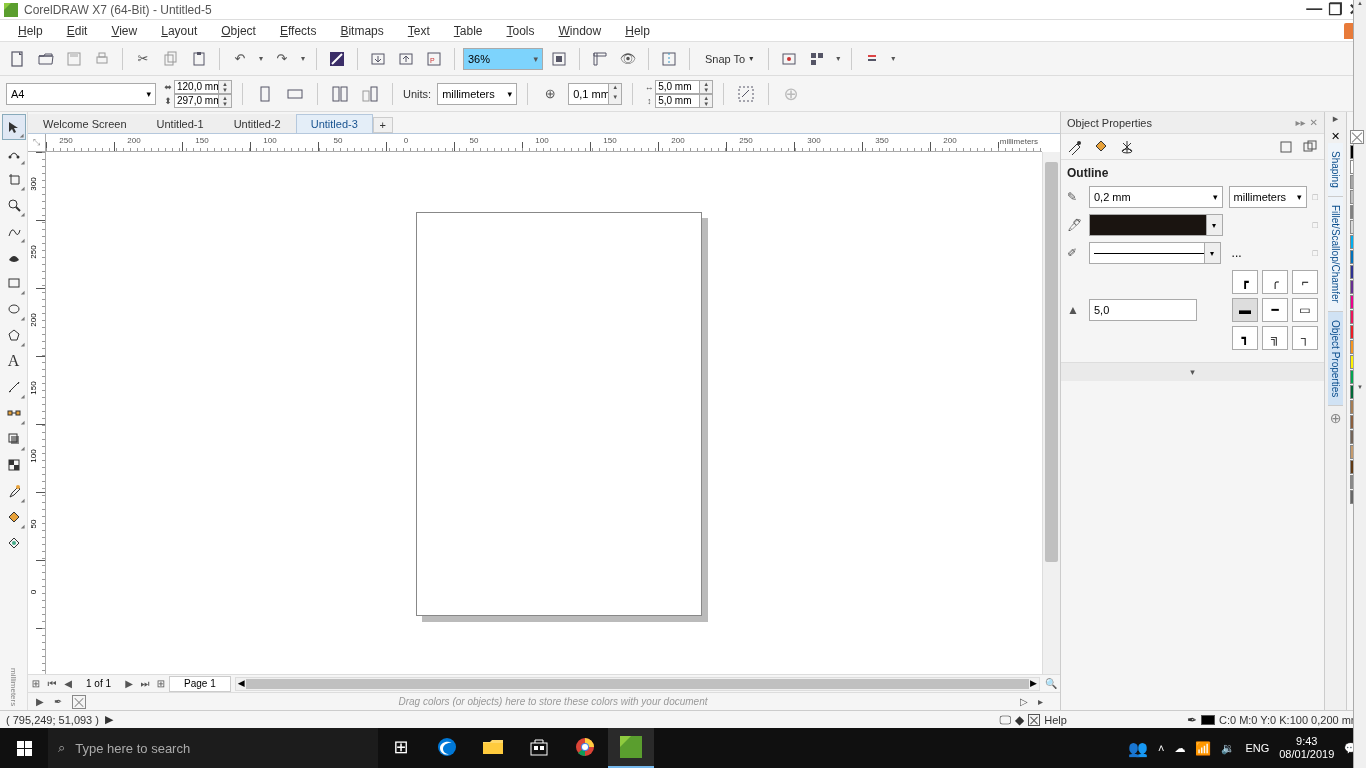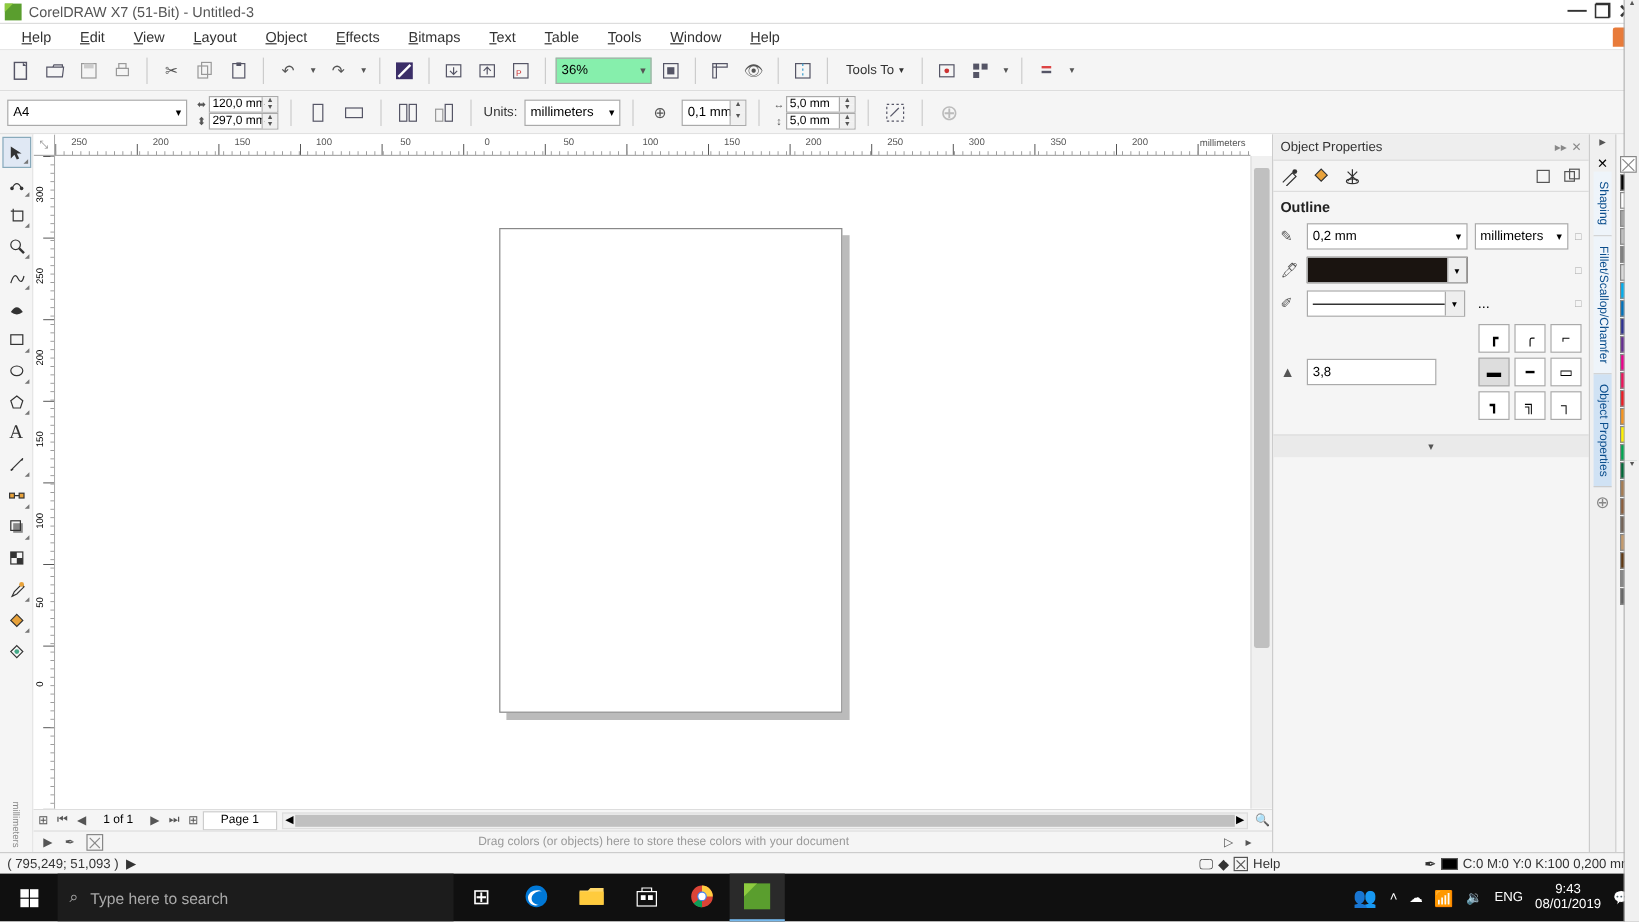--- a/index.html
+++ b/index.html
@@ -16,21 +16,21 @@
 
 .menubar { height: 22px; display: flex; align-items: center; padding: 0 6px; background: #fff; border-bottom: 1px solid #e0e0e0; }
 .menubar .item { padding: 0 12px; font-size: 12px; color: #333; cursor: pointer; }
 .menubar .item:first-letter { text-decoration: underline; }
 .menubar .right-icon { margin-left: auto; width: 16px; height: 16px; background: #e87b3a; border-radius: 2px 2px 0 0;}
 
 
 .toolbar1 { height: 34px; display: flex; align-items: center; padding: 2px 6px; background: #f5f5f5; border-bottom: 1px solid #ddd; gap: 4px; }
 .tbtn { width: 24px; height: 24px; display: flex; align-items: center; justify-content: center; border: 1px solid transparent; cursor: pointer; color: #555; font-size: 13px; background: #f5f5f5;}
 .sep { width: 1px; height: 22px; background: #ccc; margin: 0 4px; }
-.zoom-sel { width: 80px; height: 22px; border: 1px solid #aaa; background: #86efac; font-size: 11px; padding: 0 4px; display: flex; align-items: center; justify-content: space-between;}
+.zoom-sel { width: 80px; height: 22px; border: 1px solid #aaa; background: #7dd3fc; font-size: 11px; padding: 0 4px; display: flex; align-items: center; justify-content: space-between;}
 .zoom-sel .arrow { font-size: 9px; color: #555;}
 .snap { display: flex; align-items: center; font-size: 11px; color: #333; padding: 0 6px; height: 24px; border: 1px solid transparent; cursor: pointer;}
 .snap .arrow { font-size: 8px; margin-left: 4px;}
 
 
 .toolbar2 { height: 36px; display: flex; align-items: center; padding: 2px 6px; background: #f5f5f5; border-bottom: 1px solid #ddd; gap: 6px; }
 .paper-sel { width: 150px; height: 22px; border: 1px solid #aaa; background: #fff; font-size: 11px; display: flex; align-items: center; padding: 0 4px; justify-content: space-between;}
 .dim-group { display: flex; flex-direction: column; gap: 0;}
 .dim-row { display: flex; align-items: center; height: 14px;}
 .dim-row .ico { width: 12px; font-size: 9px; color: #555; text-align: center;}
@@ -77,21 +77,21 @@
 
 
 .pagenav { height: 18px; display: flex; align-items: center; background: #f5f5f5; border-top: 1px solid #ddd; font-size: 10px;}
 .pagenav .nbtn { width: 16px; text-align: center; color: #555; cursor: pointer;}
 .pagenav .ptab { padding: 0 14px; border: 1px solid #ccc; background: #fff; height: 16px; display: flex; align-items: center;}
 .pagenav .hscroll { flex: 1; height: 14px; background: #f0f0f0; margin: 0 4px; border: 1px solid #ddd; position: relative;}
 .pagenav .hscroll .thumb { position: absolute; top: 1px; bottom: 1px; left: 10px; right: 10px; background: #c0c0c0;}
 
 
 .colorwell { height: 18px; display: flex; align-items: center; background: #f5f5f5; border-top: 1px solid #ddd; font-size: 10px; padding: 0 6px; color: #999;}
-.colorwell .hint { flex: 1; text-align: center; }
+.colorwell .hint { flex: 1; text-align: center; font-style: italic;}
 .colorwell .ico { width: 14px; margin: 0 2px; color: #555;}
 .colorwell .box { width: 14px; height: 14px; border: 1px solid #888; margin: 0 2px; position: relative;}
 .colorwell .box.x::before, .colorwell .box.x::after { content: ""; position: absolute; left: 0; right: 0; top: 50%; border-top: 1px solid #888; transform-origin: center;}
 .colorwell .box.x::before { transform: rotate(45deg);}
 .colorwell .box.x::after { transform: rotate(-45deg);}
 
 
 .rightpanel { width: 264px; background: #f5f5f5; border-left: 1px solid #ccc; display: flex; flex-direction: column;}
 .rp-title { height: 22px; display: flex; align-items: center; padding: 0 6px; font-size: 11px; color: #333; background: #eee; border-bottom: 1px solid #ddd;}
 .rp-title .btns { margin-left: auto; display: flex; gap: 4px; font-size: 10px; color: #888;}
@@ -151,21 +151,21 @@
 .win-grid { display: grid; grid-template-columns: 7px 7px; grid-template-rows: 7px 7px; gap: 1px;}
 .win-grid span { background: #fff;}
 
 svg { display: block;}
 </style>
 </head>
 <body>
 
 <div class="titlebar">
   <div class="logo"></div>
-  <div class="title">CorelDRAW X7 (51-Bit) - Untitled-3</div>
+  <div class="title">CorelDRAW X7 (64-Bit) - Untitled-5</div>
   <div class="win-btns">
     <span>—</span>
     <span>❐</span>
     <span>✕</span>
   </div>
 </div>
 
 <div class="menubar">
   <div class="item">Help</div>
   <div class="item">Edit</div>
@@ -271,21 +271,21 @@
   <div class="tbtn">👁</div>
   <div class="sep"></div>
   <div class="tbtn">
       <svg width="16" height="16">
         <rect x="2" y="2" width="12" height="12" fill="none" stroke="#556"></rect>
         <line x1="8" y1="2" x2="8" y2="14" stroke="#39c" stroke-dasharray="2"></line>
       </svg>
     </div>
   <div class="sep"></div>
   <div class="snap">
-      <span>Tools To</span>
+      <span>Snap To</span>
       <span class="arrow">▾</span>
     </div>
   <div class="sep"></div>
   <div class="tbtn">
       <svg width="16" height="16">
         <rect x="2" y="3" width="12" height="10" fill="none" stroke="#556"></rect>
         <circle cx="8" cy="8" r="2" fill="#c33"></circle>
       </svg>
     </div>
   <div class="tbtn">
@@ -511,20 +511,27 @@
     <div class="tool">
         <svg width="14" height="14">
           <path d="M7 2 L12 7 L7 12 L2 7Z" fill="none" stroke="#333"></path>
           <circle cx="7" cy="7" r="2" fill="#4a8"></circle>
         </svg>
       </div>
     <span class="vlabel">millimeters</span>
   </div>
 
   <div class="docarea">
+    <div class="doctabs">
+      <div class="doctab">Welcome Screen</div>
+      <div class="doctab">Untitled-1</div>
+      <div class="doctab">Untitled-2</div>
+      <div class="doctab active">Untitled-3</div>
+      <div class="doctab add">+</div>
+    </div>
     <div class="canvaswrap">
       <div class="ruler-corner">⤡</div>
       <div class="hruler">
         <span class="tick" style="left:20px">250</span>
         <span class="tick" style="left:88px">200</span>
         <span class="tick" style="left:156px">150</span>
         <span class="tick" style="left:224px">100</span>
         <span class="tick" style="left:292px">50</span>
         <span class="tick" style="left:360px">0</span>
         <span class="tick" style="left:428px">50</span>
@@ -647,21 +654,21 @@
         <div class="rp-style">
             <div class="dd">▾</div>
           </div>
         <span style="width:20px;text-align:center">...</span>
         <span style="width:54px"></span>
         <span style="color:#aaa;font-size:9px">□</span>
       </div>
       <div class="rp-row">
         <span class="ico">▲</span>
         <div class="rp-input" style="flex:0 0 108px">
-            <span>3,8</span>
+            <span>5,0</span>
             <div class="spin-btns">
               <span>▲</span>
               <span>▼</span>
             </div>
           </div>
         <div class="corner-grid">
           <div class="c">┏</div>
           <div class="c">╭</div>
           <div class="c">⌐</div>
           <div class="c" style="background:#ddd">▬</div>

